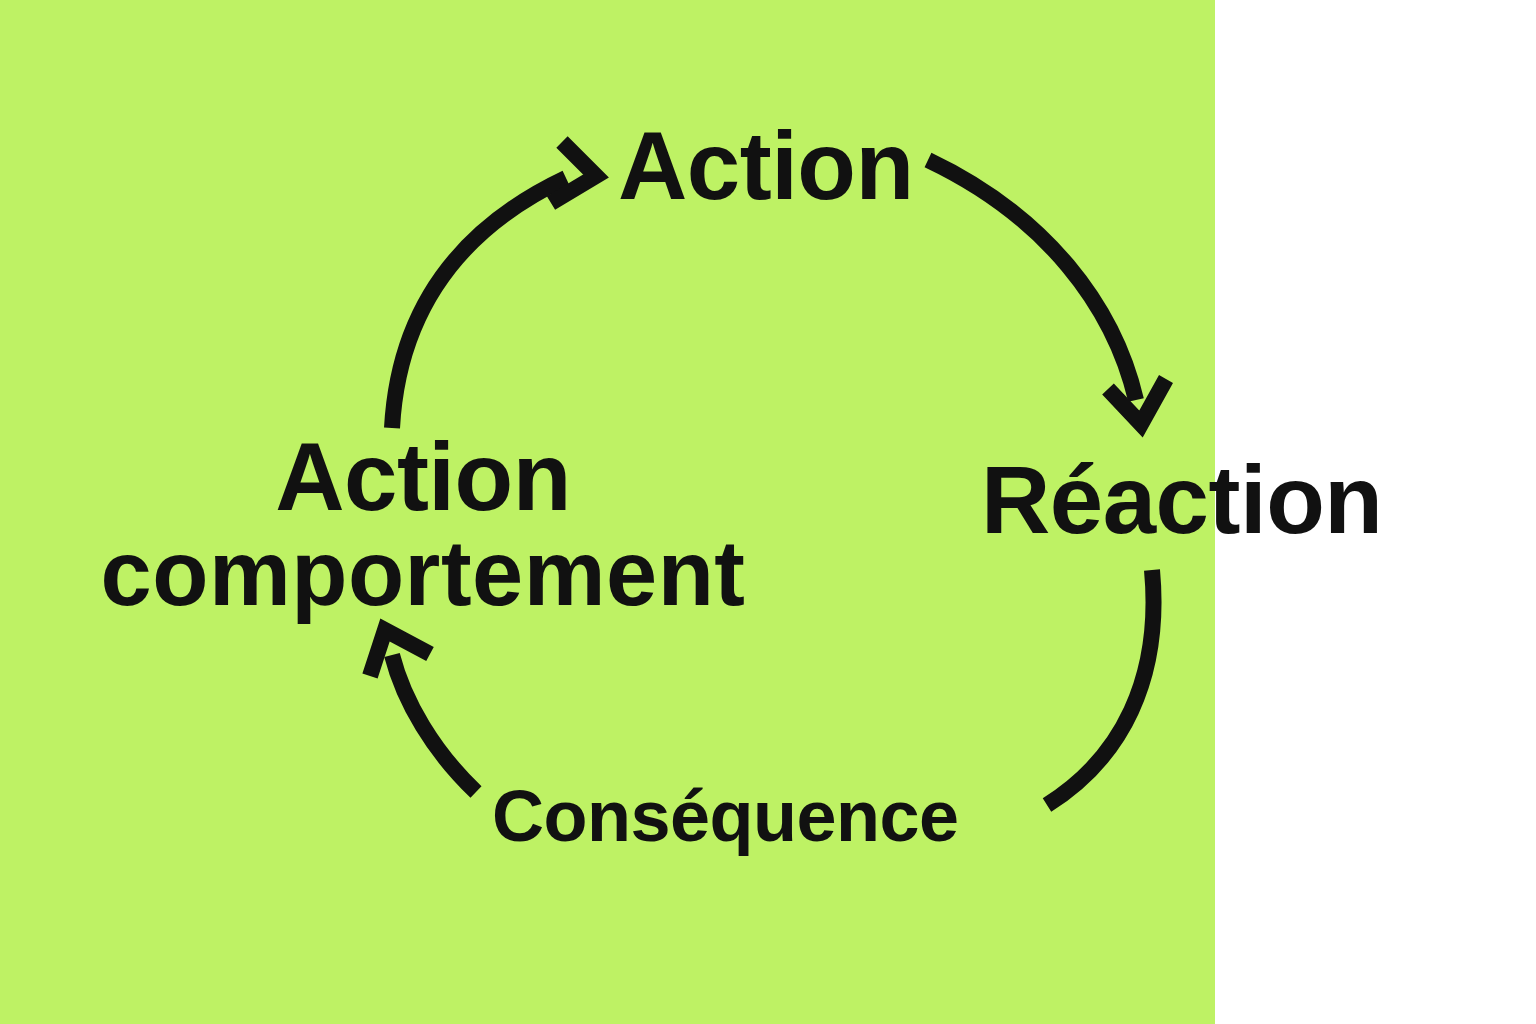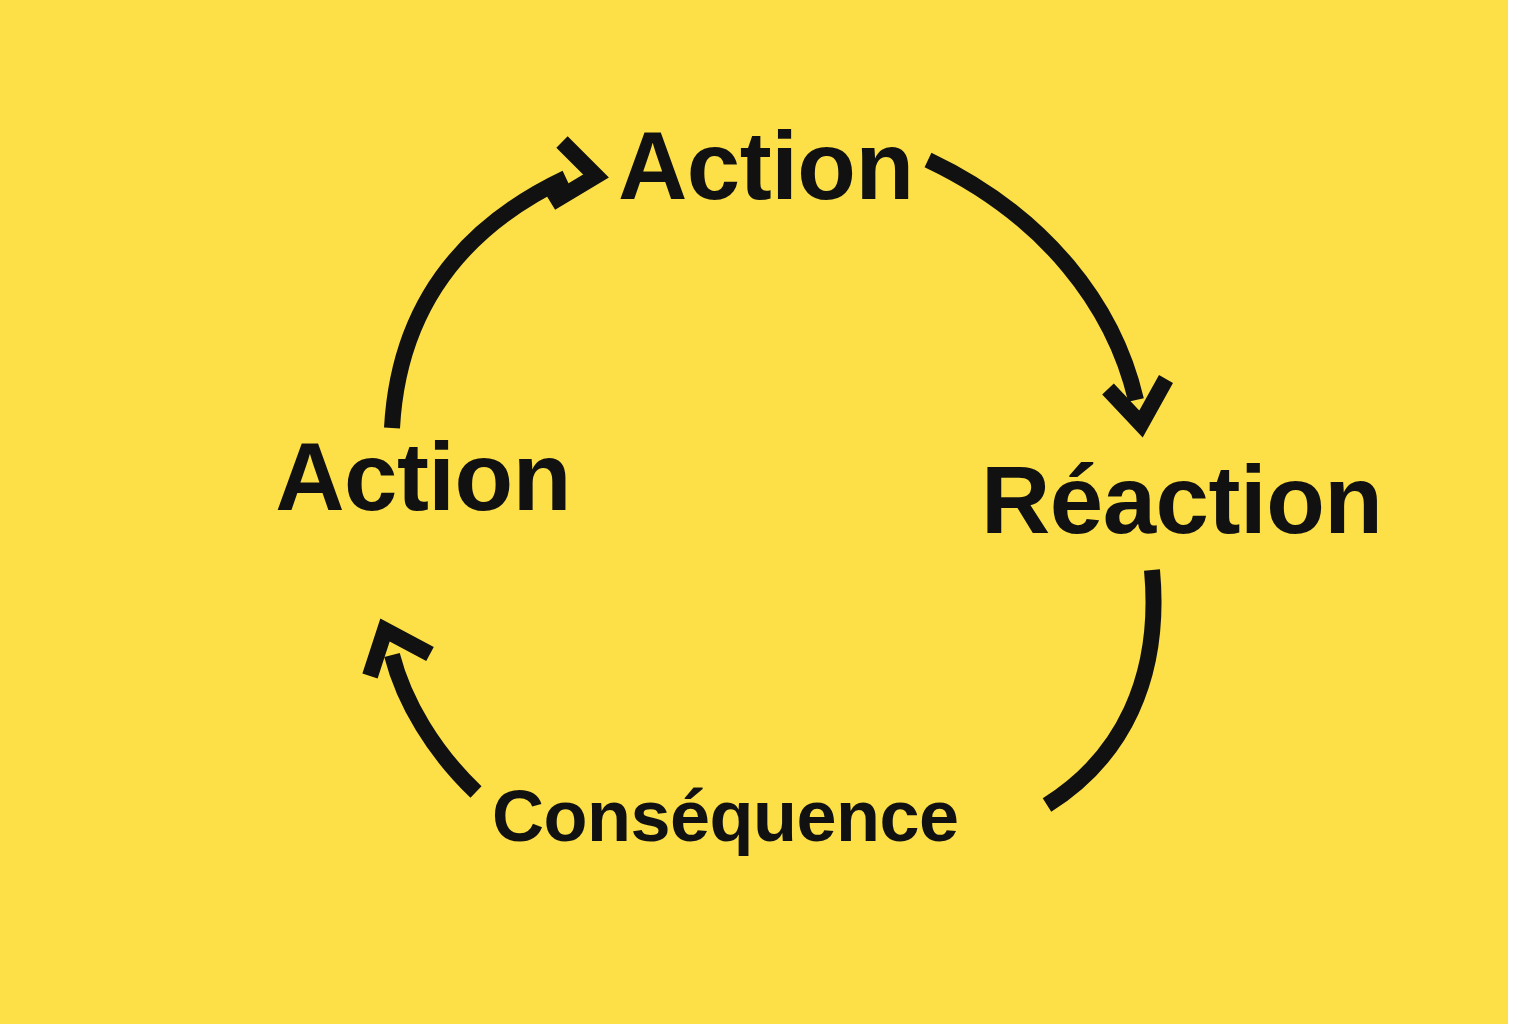--- a/index.html
+++ b/index.html
@@ -8,23 +8,23 @@
     padding: 0;
   }
   body {
     width: 1536px;
     height: 1024px;
     overflow: hidden;
     font-family: "Liberation Sans", sans-serif;
   }
   #canvas {
     position: relative;
-    width: 1508px;
+    width: 1215px;
     height: 1024px;
-    background: #fde047;
+    background: #bef264;
   }
   #arcs {
     position: absolute;
     left: 0;
     top: 0;
     width: 1536px;
     height: 1024px;
   }
   .node-label {
     position: absolute;
@@ -102,15 +102,16 @@
   </svg>
 
   <div class="node-label" id="label-action">Action</div>
 
   <div class="node-label" id="label-reaction">Réaction</div>
 
   <div class="node-label" id="label-consequence">Conséquence</div>
 
   <div class="node-label" id="label-nouveau-comportement">
     <span class="line-1">Action</span>
+    <span class="line-2">comportement</span>
   </div>
 
 </div>
 
 </body></html>

